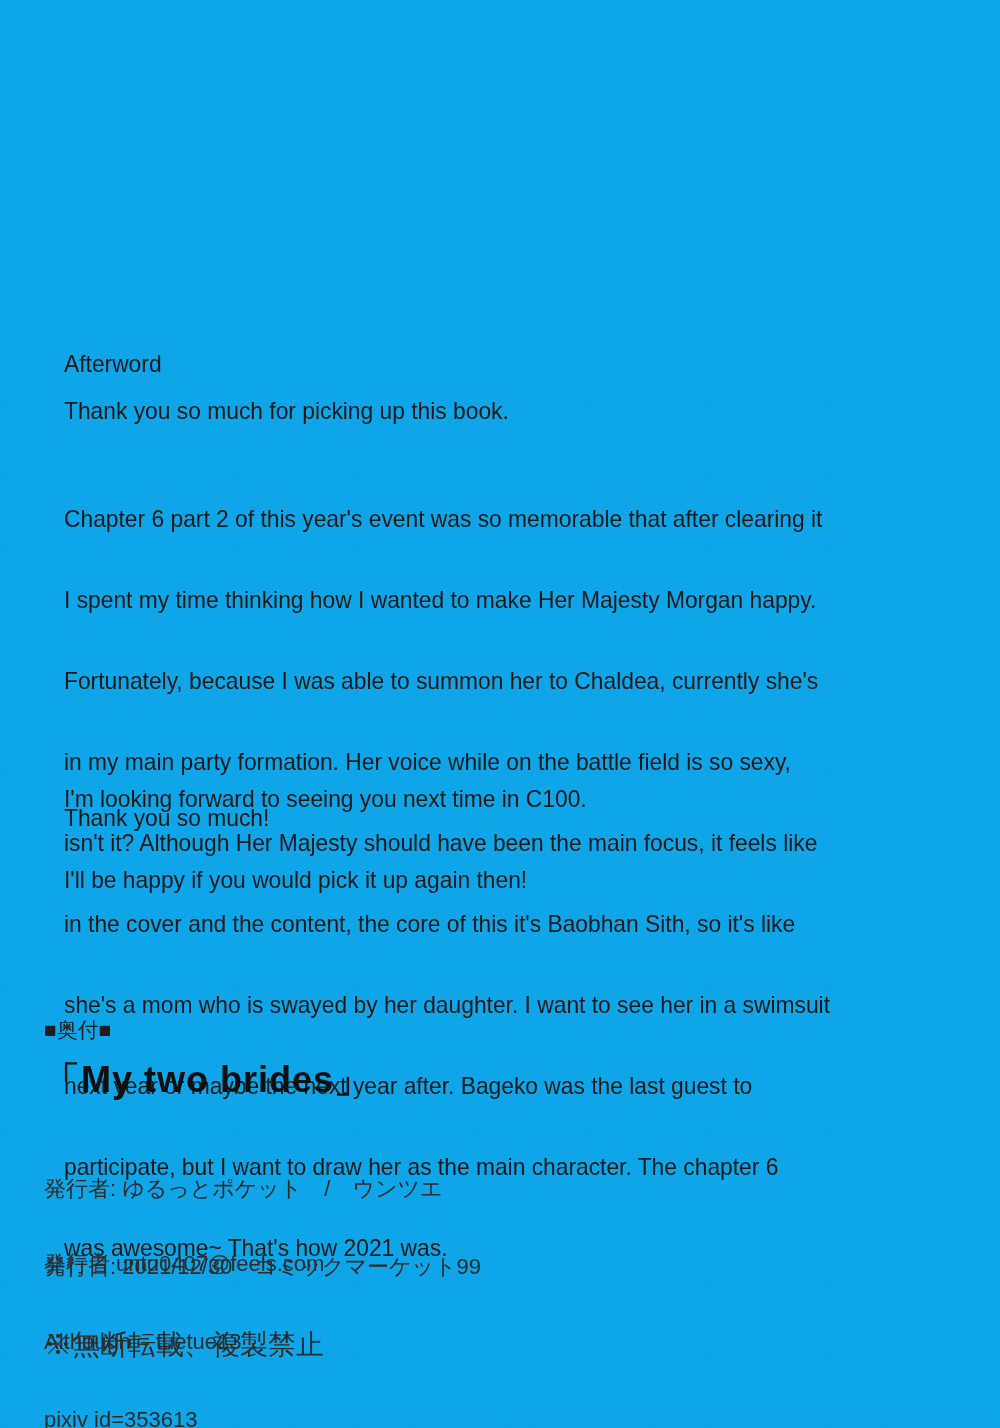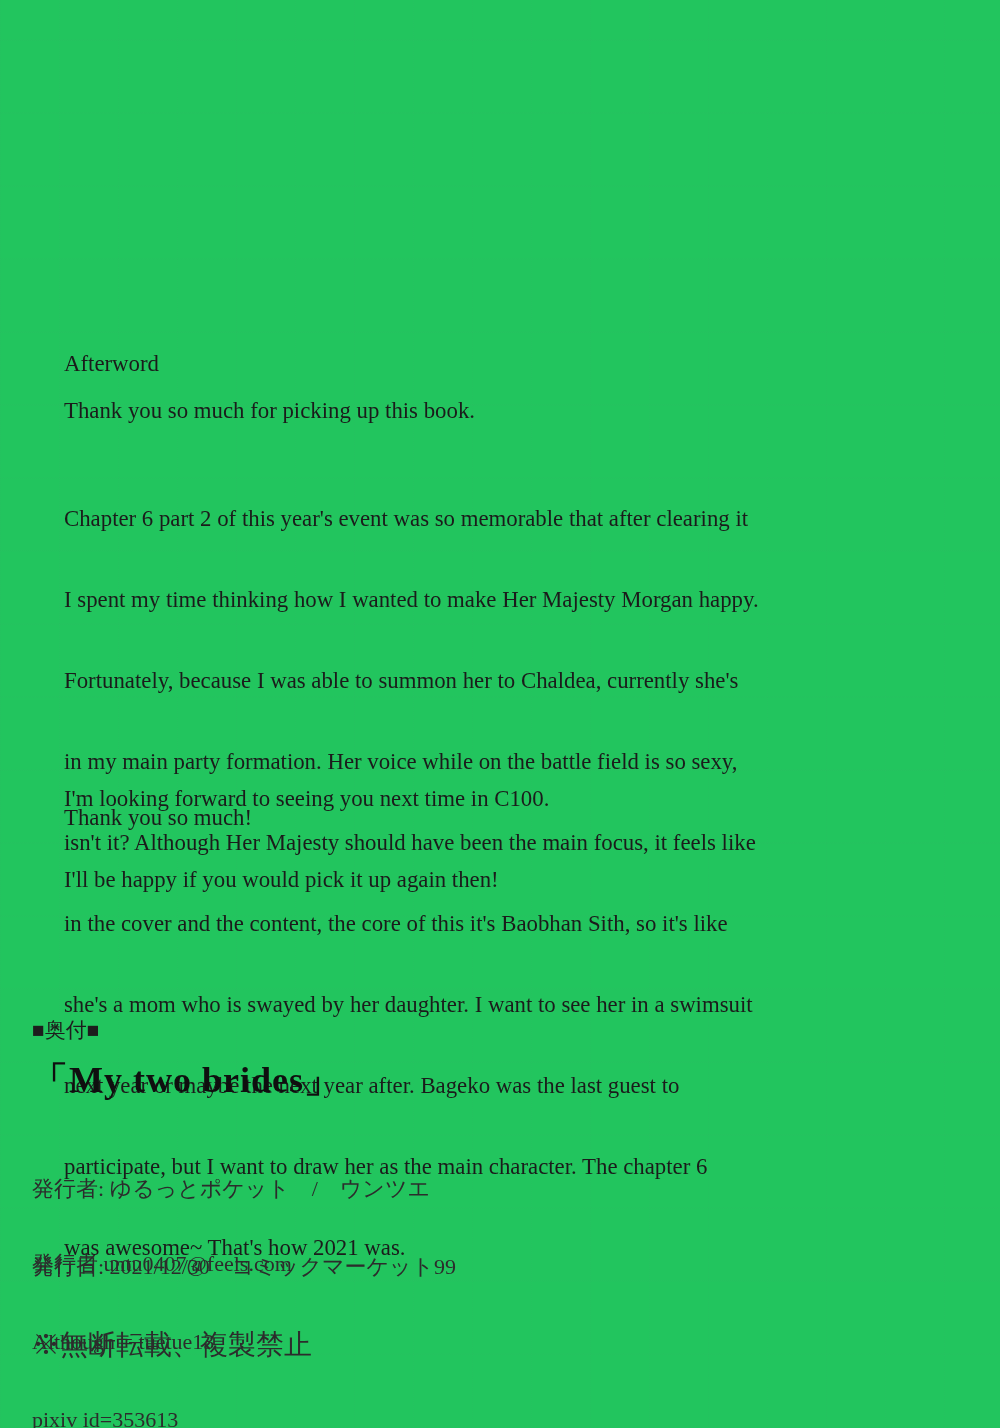--- a/index.html
+++ b/index.html
@@ -1,22 +1,22 @@
 <!DOCTYPE html>
 <html><head>
 <meta charset="utf-8">
 <style>
   html, body { margin: 0; padding: 0; background: #e8e8e8; }
   .page {
     position: relative;
     width: 1000px;
     height: 1428px;
-    background: #22c55e;
+    background: #0ea5e9;
     overflow: hidden;
-    font-family: Liberation Serif, serif;
+    font-family: Liberation Sans, sans-serif;
     -webkit-font-smoothing: antialiased;
   }
   
   .page::before {
     content: "";
     position: absolute;
     inset: 0;
     background-image:
       repeating-linear-gradient(0deg, rgba(110,110,125,0.015) 0 2px, transparent 2px 73px),
       repeating-linear-gradient(90deg, rgba(110,110,125,0.018) 0 1px, transparent 1px 59px);
@@ -39,21 +39,21 @@
   }
   .aw-heading   { position: absolute; top: 350px; left: 0; }
   .aw-intro     { position: absolute; top: 397px; left: 0; }
   .aw-paragraph { position: absolute; top: 451px; left: 0; }
   .aw-closing   { position: absolute; top: 731px; left: 0; }
   .aw-thanks    { position: absolute; top: 804px; left: 0; }
 
   
   .colophon {
     position: absolute;
-    left: 32px;
+    left: 44px;
     top: 0;
     width: 930px;
     color: #2c2c2c;
     white-space: pre;
   }
   .cp-marker {
     position: absolute; top: 1016px; left: 0;
     font-size: 21px; color: #1d1d1d;
   }
   .cp-title {

